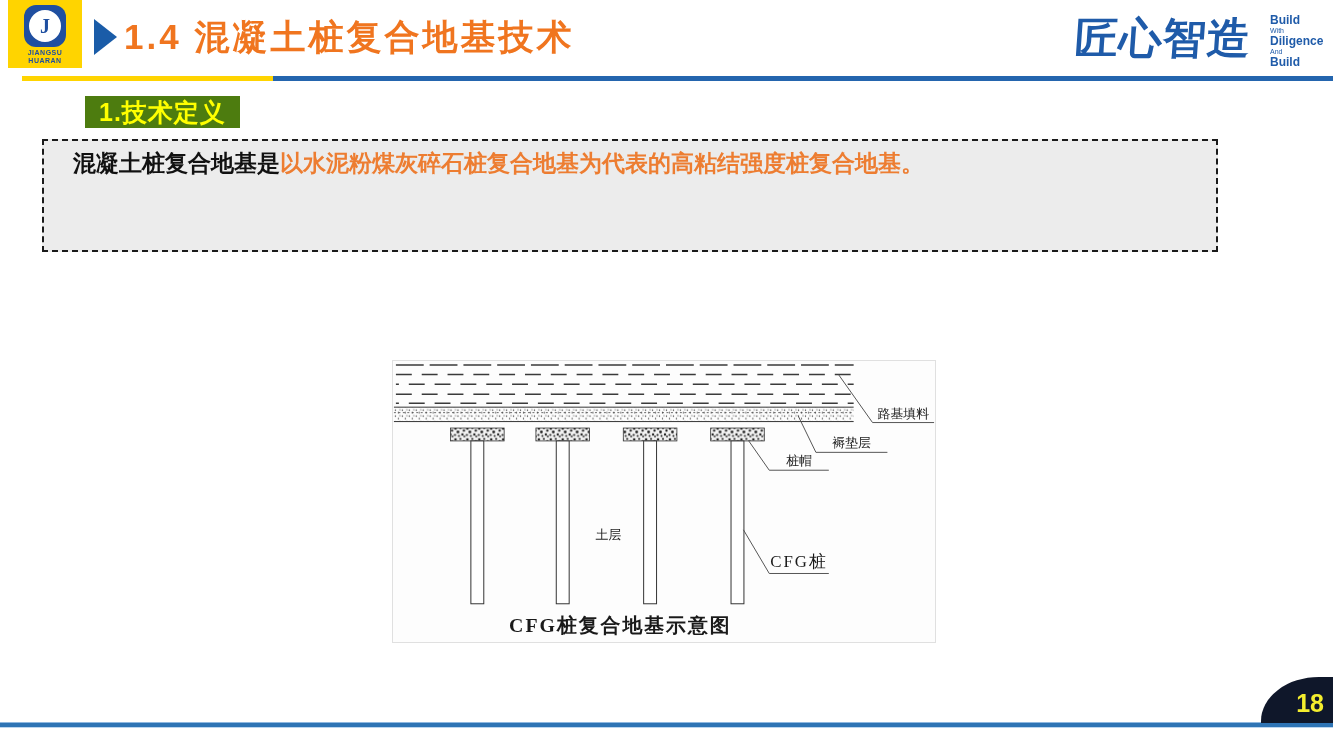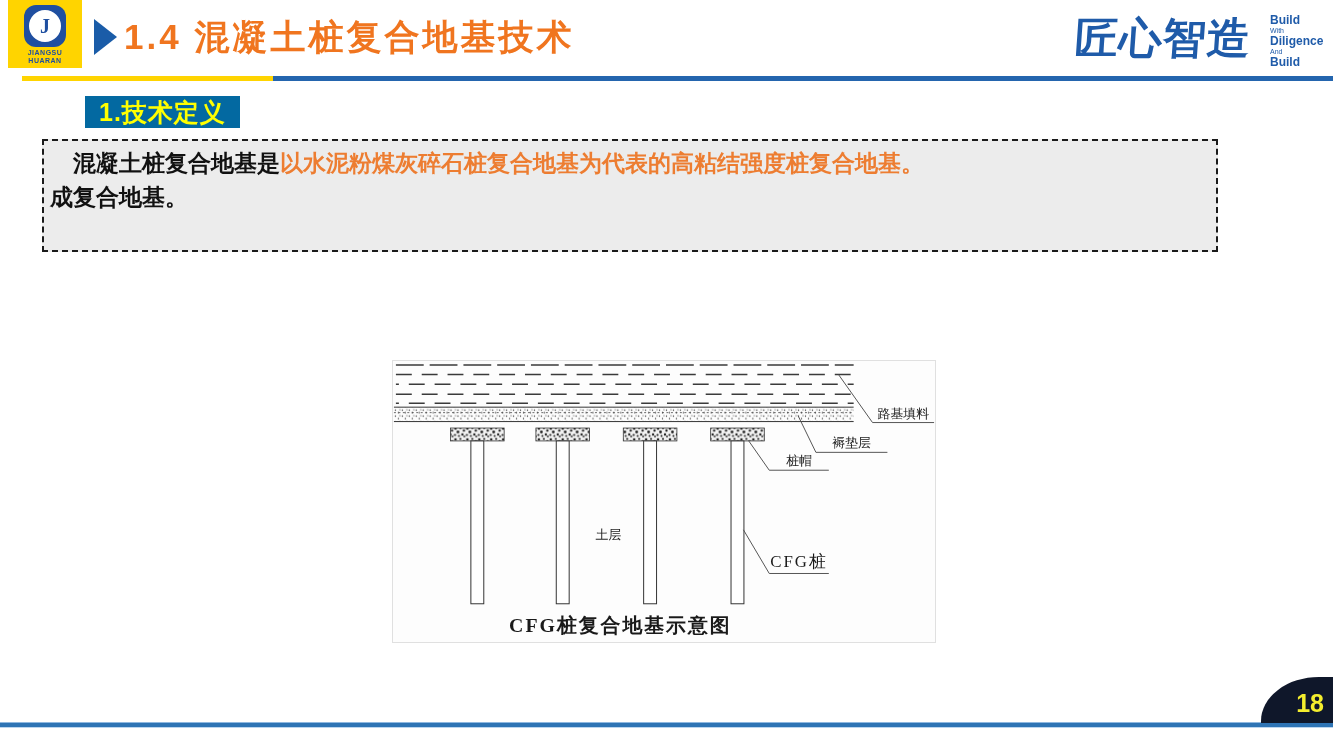--- a/index.html
+++ b/index.html
@@ -57,21 +57,21 @@
   .brand-tagline .small{font-size:7px;margin:0 0 1px 0;}
   .header-rule-yellow{
     position:absolute;left:22px;top:76px;width:251px;height:5px;background:#FFD400;
   }
   .header-rule-blue{
     position:absolute;left:273px;top:76px;width:1060px;height:5px;background:#2465AE;
   }
   
   .section-badge{
     position:absolute;left:85px;top:96px;height:32px;
-    background:#0369a1;color:#FFFF00;
+    background:#4d7c0f;color:#FFFF00;
     font-size:25px;font-weight:bold;line-height:32px;
     padding:0 14px;letter-spacing:1px;
   }
   
   .definition-box{
     position:absolute;left:42px;top:139px;width:1176px;height:113px;
     box-sizing:border-box;border:2px dashed #1a1a1a;background:#ECECEC;
     padding:5px 0 5px 6px;
     font-size:23px;font-weight:bold;line-height:34px;color:#111;
   }
@@ -126,21 +126,20 @@
     </div>
   </div>
 
   <div class="header-rule-yellow"></div>
   <div class="header-rule-blue"></div>
 
   <div class="section-badge">1.技术定义</div>
 
   <div class="definition-box">
     <div class="indent"><span>混凝土桩复合地基是</span><span class="hl">以水泥粉煤灰碎石桩复合地基为代表的高粘结强度桩复合地基。</span></div>
-    <div>成复合地基。</div>
   </div>
 
   <div class="diagram">
     <svg viewBox="0 0 544 283" xmlns="http://www.w3.org/2000/svg">
       <defs>
         <pattern id="dots" width="7" height="6" patternUnits="userSpaceOnUse">
           <circle cx="1.5" cy="1.5" r="0.7" fill="#333"></circle>
           <circle cx="4.5" cy="4" r="0.7" fill="#333"></circle>
           <circle cx="6" cy="1" r="0.6" fill="#333"></circle>
         </pattern>

